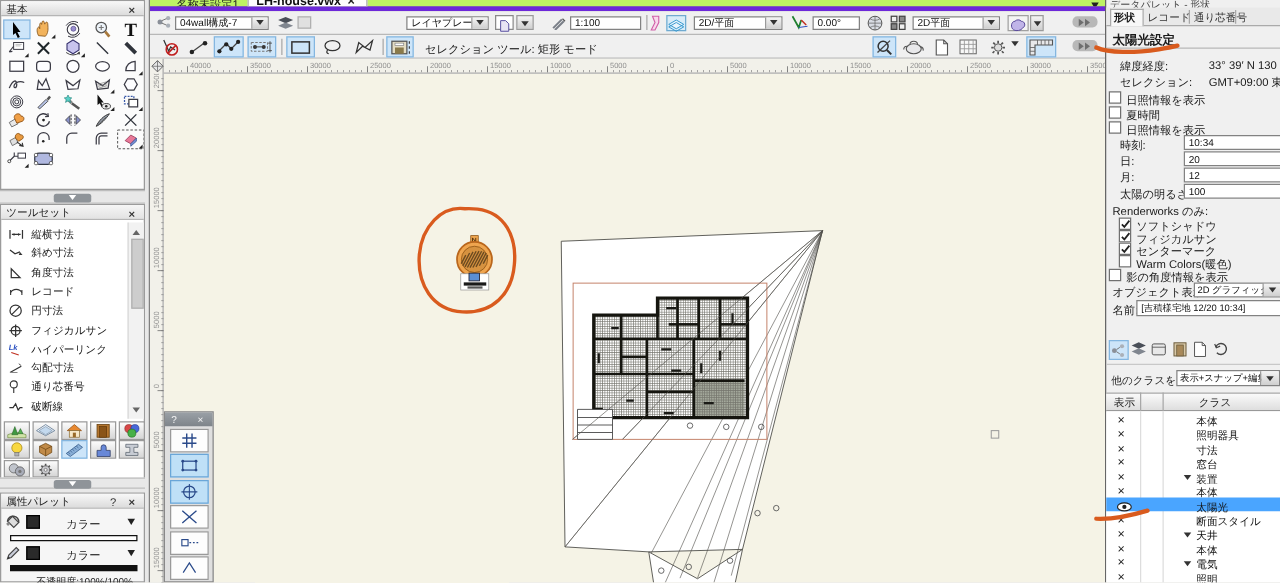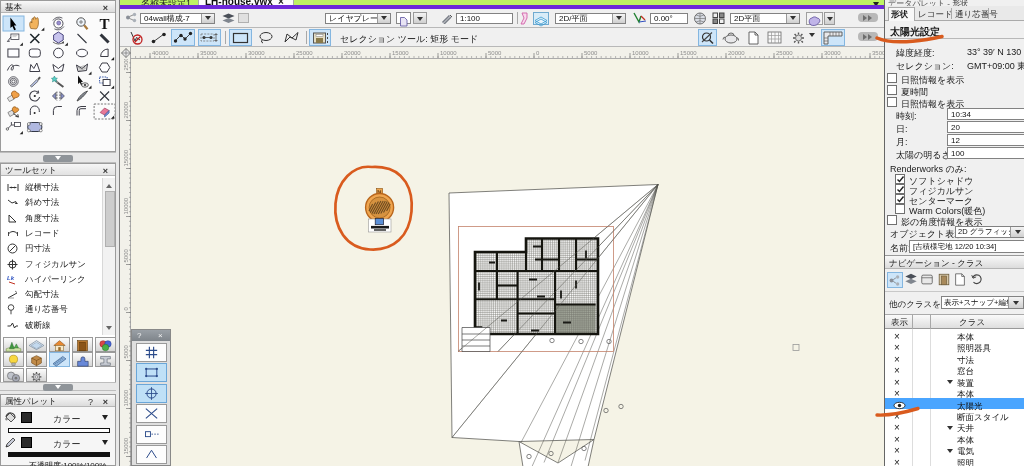--- a/index.html
+++ b/index.html
@@ -728,23 +728,20 @@
       <div class="lbl" style="left:16px;top:216px;font-size:9px">影の角度情報を表示</div>
 <div class="lbl" style="left:5px;top:228px;font-size:9px">オブジェクト表示:</div>
       <div class="dd" style="left:70px;top:226px;width:70px;height:12px">
         <span style="left:2px;font-size:7.5px">2D グラフィック + 3</span>
         <i class="db" style="width:14px">
           <b></b>
         </i>
       </div>
 <div class="lbl" style="left:5px;top:242px;font-size:9px">名前:</div>
       <div class="fld" style="left:24px;top:240px;width:116px;height:13px;font-size:7.5px">[吉積様宅地 12/20 10:34]</div>
-<div class="abs" style="left:0;top:255px;width:140px;height:14px;background:linear-gradient(#f8f8f8,#dcdcdc);border-top:1px solid #999;border-bottom:1px solid #b5b5b5">
-        <span class="lbl" style="left:4px;top:2px;font-size:8.5px">ナビゲーション - クラス</span>
-      </div>
 <div class="abs" style="left:2.0px;top:272px;width:16px;height:16px;border:1px solid #84b6e0;background:#cde5f9"><svg width="14" height="15" viewBox="0 0 16 16">
           <circle cx="4" cy="8" r="2.2" fill="#8a8f98"></circle>
           <circle cx="11" cy="4" r="1.9" fill="#aab0b8"></circle>
           <circle cx="11" cy="12" r="1.9" fill="#aab0b8"></circle>
           <path d="M6,7 L9,5 M6,9 L9,11" stroke="#777" stroke-width="0.9"></path>
         </svg></div>
 <div class="abs" style="left:18.5px;top:272px;width:16px;height:16px;"><svg width="14" height="15" viewBox="0 0 16 16">
           <path d="M8,1.5 L14.5,4.5 L8,7.5 L1.5,4.5 Z" fill="#4a4f58"></path>
           <path d="M8,7 L14.5,10 L8,13 L1.5,10 Z" fill="#80868f"></path>
         </svg></div>

